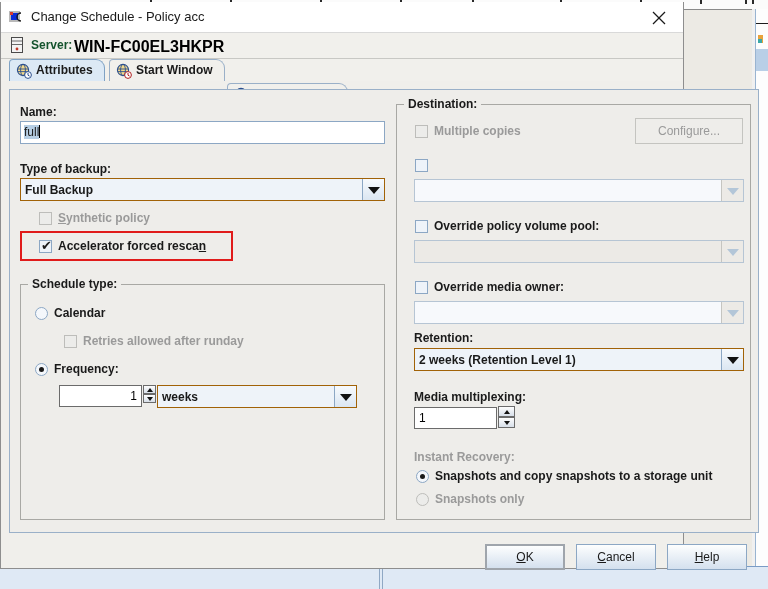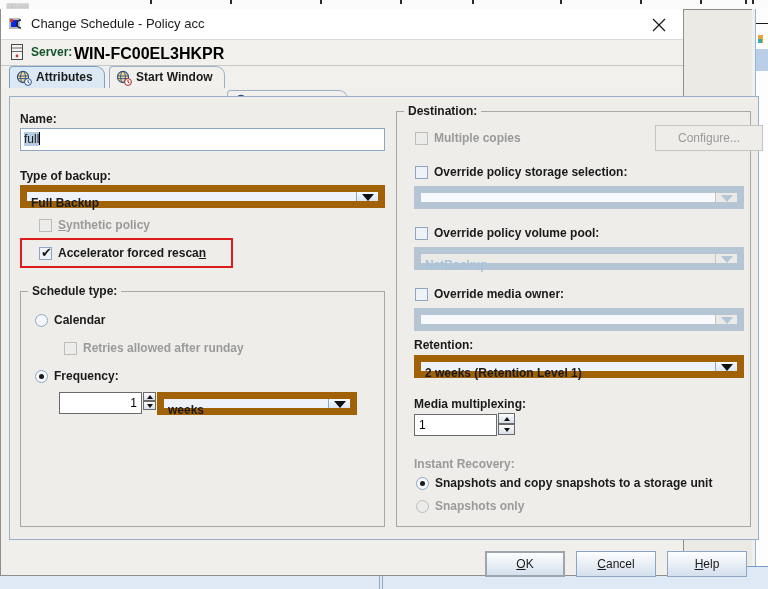--- a/index.html
+++ b/index.html
@@ -20,21 +20,21 @@
   .bg-right .hdr{position:absolute;left:4px;top:14px;right:0;height:1px;background:#1c1c1c;}
   .bg-right .row-sel{position:absolute;left:4px;top:40px;right:0;height:22px;background:#b9cfe7;}
   .bg-right .row-ic{position:absolute;left:6px;top:26px;width:5px;height:8px;background:#e8a33d;}
   .bg-right .row-ic2{position:absolute;left:6px;top:30px;width:4px;height:4px;background:#3aa8a8;}
   .bg-bottom{position:absolute;left:0;bottom:0;width:768px;height:22px;background:#dfe9f5;border-top:1px solid #7a9cc6;}
   .bg-bottom .divider{position:absolute;left:379px;top:0;width:1px;height:22px;background:#8fa8c4;}
   .bg-bottom .divider2{position:absolute;left:382px;top:0;width:1px;height:22px;background:#8fa8c4;}
 
   
   #dialog{
-    position:absolute;left:0;top:9px;width:684px;height:567px;
+    position:absolute;left:0;top:2px;width:684px;height:567px;
     background:#f0efeb;border:1px solid #8e8e8e;border-top:none;
     box-sizing:border-box;
   }
   
   .titlebar{position:relative;height:30px;background:#ffffff;border-bottom:1px solid #d9d9d9;}
   .title-icon{position:absolute;left:8px;top:8px;width:15px;height:15px;}
   .title-text{position:absolute;left:30px;top:7px;font-size:13px;color:#1a1a1a;}
   .title-close{position:absolute;right:8px;top:4px;width:32px;height:22px;cursor:default;}
   .title-close svg{position:absolute;left:9px;top:5px;}
 
@@ -73,21 +73,21 @@
     font-weight:bold;font-size:12px;color:#1a1a1a;white-space:nowrap;
   }
 
   .tfield{
     position:absolute;background:#ffffff;border:1px solid #8ca7c4;box-sizing:border-box;
     font-size:12px;color:#000;padding:2px 3px;line-height:17px;overflow:hidden;white-space:nowrap;
   }
   .tfield .sel{background:#b6cee4;color:#1a1a1a;}
   .caret{display:inline-block;width:1px;height:13px;background:#000;vertical-align:-2px;}
 
-  .combo{position:absolute;box-sizing:border-box;border:7px solid #a16207;background:#eef3f9;}
+  .combo{position:absolute;box-sizing:border-box;border:1px solid #a16207;background:#eef3f9;}
   .combo .cv{position:absolute;left:4px;top:0;right:22px;line-height:22px;font-weight:bold;font-size:12px;color:#1a1a1a;white-space:nowrap;overflow:hidden;}
   .combo .cv.ph{color:#a9c3dc;font-weight:bold;}
   .combo .arrow{position:absolute;right:0;top:0;bottom:0;width:21px;border-left:1px solid #8ca7c4;
     background:linear-gradient(#f7fafd,#dbe6f2);}
   .combo .arrow i{position:absolute;left:5px;top:50%;margin-top:-3px;width:0;height:0;
      border-left:6px solid transparent;border-right:6px solid transparent;border-top:7px solid #111;}
   .combo.dis{background:#eceae6;border-color:#b6c5d4;}
   .combo.dis .arrow{background:#eceae6;border-left:1px solid #c5c5c1;}
   .combo.dis .arrow i{border-top-color:#b3c6d8;}
   .combo.empty{background:#f7f9fc;}
@@ -279,37 +279,35 @@
               <i></i>
             </span>
         </div>
       </div>
 
       <div class="group" style="left:384px;top:12px;width:355px;height:416px;padding-left:16px;">
         <span class="gtitle">Destination:</span>
 
         <div class="cbox dis" style="left:18px;top:20px;"></div>
         <span class="lbl dis" style="left:37px;top:19px;">Multiple copies</span>
-        <div class="btn dis" style="left:238px;top:13px;width:108px;height:26px;margin-left:20px;">
+        <div class="btn dis" style="left:238px;top:13px;width:108px;height:26px;">
           <span style="line-height:24px;">Confi<u>g</u>ure...</span>
         </div>
 
         <div class="cbox" style="left:18px;top:54px;"></div>
-        <span class="lbl" style="left:37px;top:53px;">Override policy storage selection:</span>
         <div class="combo dis empty" style="left:17px;top:74px;width:330px;height:23px;">
           <span class="cv"></span>
           <span class="arrow">
               <i></i>
             </span>
         </div>
 
         <div class="cbox" style="left:18px;top:115px;"></div>
         <span class="lbl" style="left:37px;top:114px;">Override policy volume pool:</span>
         <div class="combo dis" style="left:17px;top:135px;width:330px;height:23px;">
-          <span class="cv ph">NetBackup</span>
           <span class="arrow">
               <i></i>
             </span>
         </div>
 
         <div class="cbox" style="left:18px;top:176px;"></div>
         <span class="lbl" style="left:37px;top:175px;">Override media owner:</span>
         <div class="combo dis empty" style="left:17px;top:196px;width:330px;height:23px;">
           <span class="cv"></span>
           <span class="arrow">

